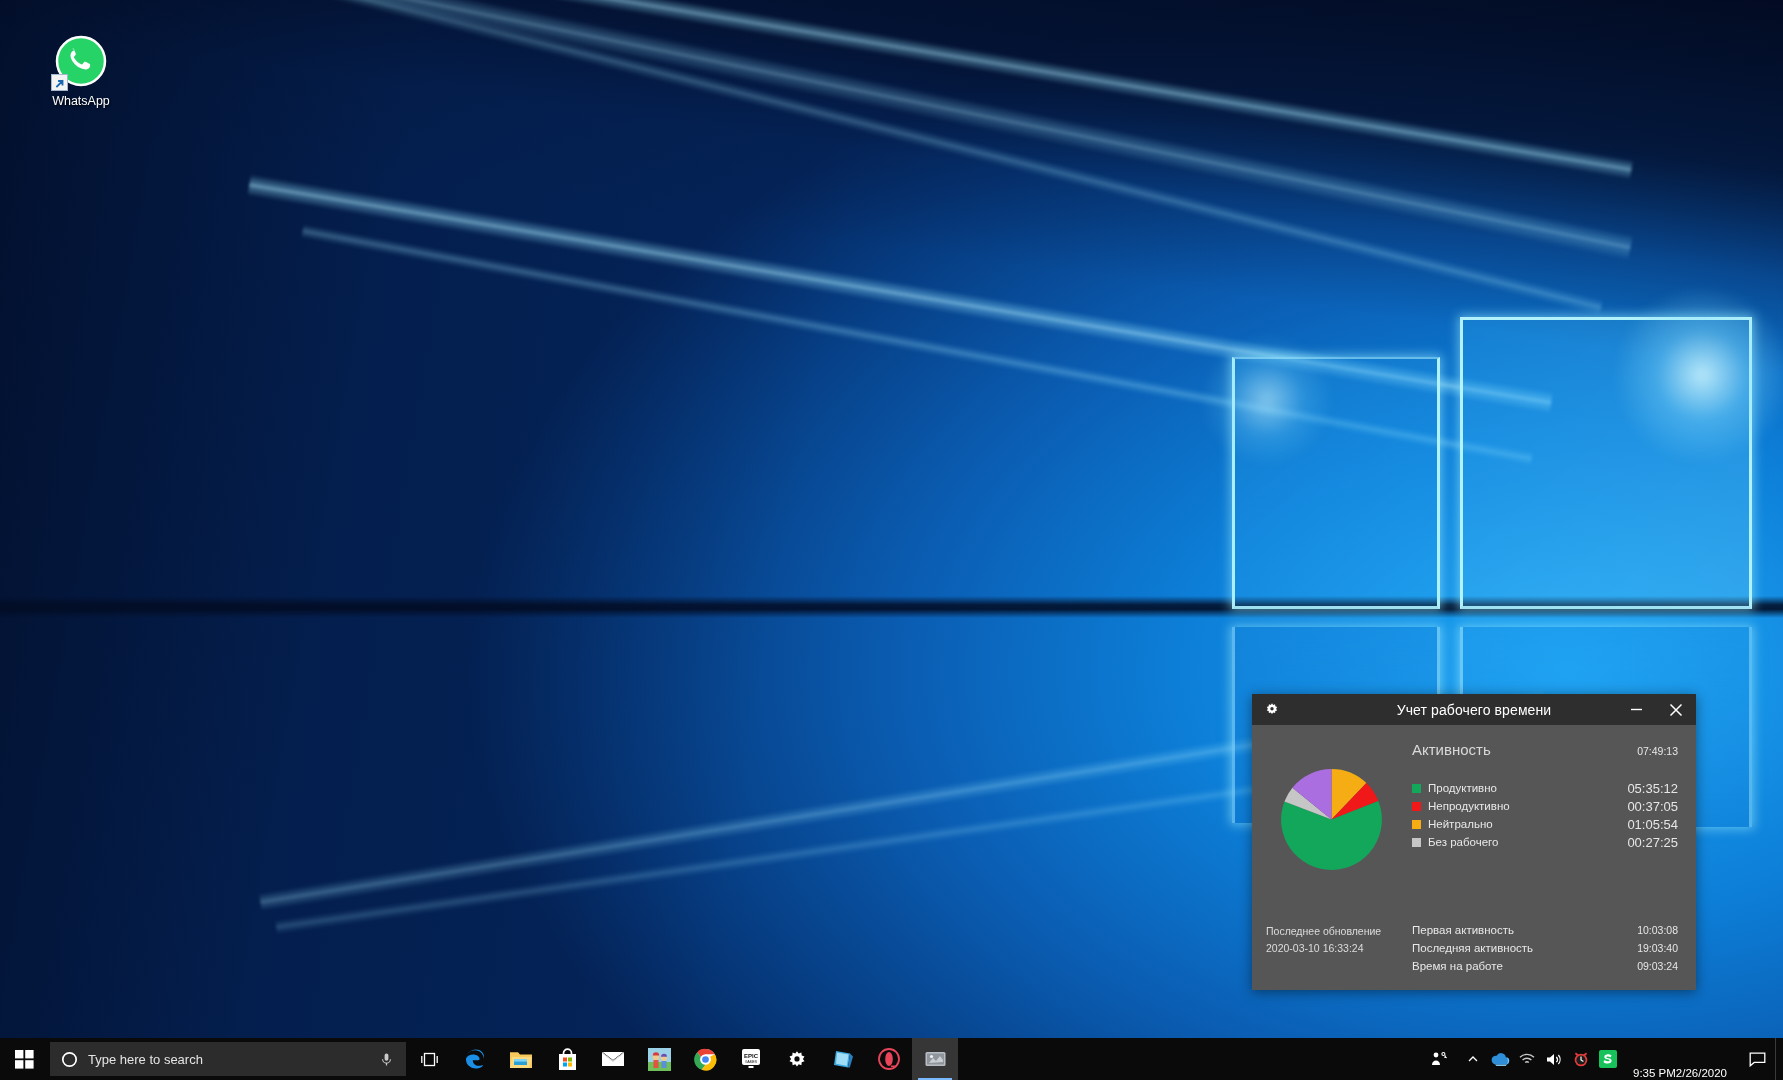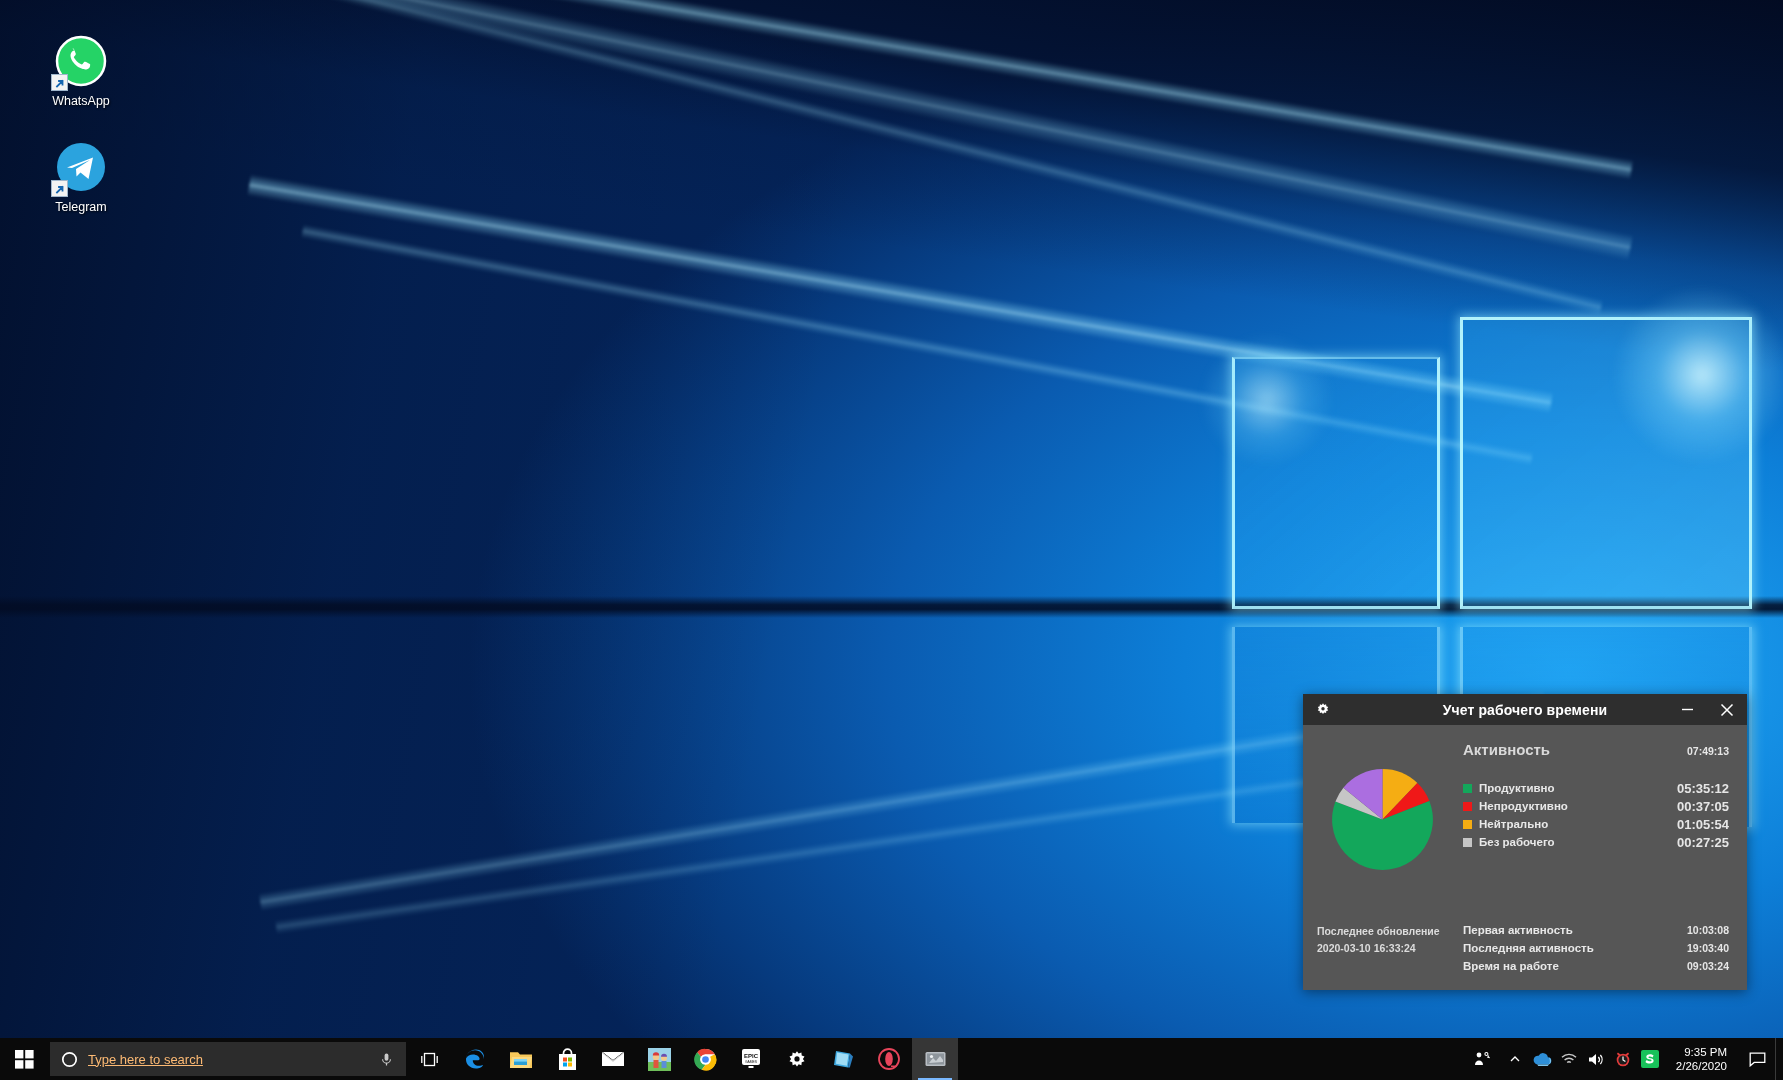--- a/index.html
+++ b/index.html
@@ -119,26 +119,25 @@
     width: 17px; height: 17px;
     background: #f3f3f3;
     border: 1px solid #9fb6cc;
     display: flex; align-items: center; justify-content: center;
   }
   .shortcut-arrow svg { display: block; }
 
   
   #tracker {
     position: absolute;
-    left: 1303px; top: 694px;
+    left: 1252px; top: 694px;
     width: 444px; height: 296px;
     background: #565656;
     box-shadow: 0 2px 12px rgba(0,0,0,.45);
     font-family: "Liberation Sans", sans-serif;
-    font-weight: bold;
   }
   #tracker-titlebar {
     height: 31px;
     background: #2e2e2e;
     display: flex; align-items: center;
     position: relative;
   }
   #tracker-gear {
     width: 40px; height: 31px;
     display: flex; align-items: center; justify-content: center;
@@ -209,21 +208,21 @@
     display: flex; align-items: center; justify-content: center;
     cursor: pointer;
   }
   #search-box {
     width: 356px; height: 34px; margin-left: 2px;
     background: #2c2c2c;
     display: flex; align-items: center;
     cursor: text;
   }
   #cortana-icon { width: 38px; display: flex; align-items: center; justify-content: center; }
-  #search-input-text { color: #fdba74; font-size: 13px; flex: 1 1 auto; text-decoration: underline; }
+  #search-input-text { color: #e5e5e5; font-size: 13px; flex: 1 1 auto; }
   #mic-icon { width: 40px; display: flex; align-items: center; justify-content: center; }
   .tb-btn {
     width: 46px; height: 42px;
     display: flex; align-items: center; justify-content: center;
     cursor: pointer; position: relative;
   }
   .tb-btn.active { background: rgba(255,255,255,.18); }
   .tb-btn.active::after {
     content:''; position: absolute; left: 6px; right: 6px; bottom: 0; height: 2px; background: #7ab8ff;
   }
@@ -231,21 +230,21 @@
     margin-left: auto; display: flex; align-items: center; height: 42px;
   }
   .tray-icon {
     width: 27px; height: 42px;
     display: flex; align-items: center; justify-content: center;
     cursor: pointer;
   }
   #tray-people { width: 40px; }
   #clock {
     height: 42px; padding: 0 12px;
-    display: flex; flex-direction: column; align-items: flex-end; justify-content: center;
+    display: flex; flex-direction: row; align-items: flex-end; justify-content: center;
     color: #fff; font-size: 11.5px; line-height: 14px; cursor: default;
   }
   #action-center {
     width: 36px; height: 42px;
     display: flex; align-items: center; justify-content: center; cursor: pointer;
   }
   #show-desktop { width: 8px; height: 42px; border-left: 1px solid #3a3a3a; cursor: pointer; }
 </style>
 </head>
 <body>
@@ -285,34 +284,20 @@
         </svg>
         <span class="shortcut-arrow">
           <svg width="12" height="12" viewBox="0 0 12 12">
               <path d="M3 9.5L8.5 4M8.5 4H5M8.5 4v3.5" stroke="#1666b0" stroke-width="1.8" fill="none" stroke-linecap="square"></path>
             </svg>
         </span>
       </div>
       <div class="label">WhatsApp</div>
     </div>
 
-    <div class="desk-icon">
-      <div class="glyph">
-        <svg width="52" height="52" viewBox="0 0 52 52">
-          <circle cx="26" cy="26" r="24" fill="#2BA3DE"></circle>
-          <path d="M12 26.5l26-10-4.5 21.5-8-6.5-4 4-.5-7.5L35 19 17 27z" fill="#ffffff"></path>
-        </svg>
-        <span class="shortcut-arrow">
-          <svg width="12" height="12" viewBox="0 0 12 12">
-              <path d="M3 9.5L8.5 4M8.5 4H5M8.5 4v3.5" stroke="#1666b0" stroke-width="1.8" fill="none" stroke-linecap="square"></path>
-            </svg>
-        </span>
-      </div>
-      <div class="label">Telegram</div>
-    </div>
 
 
 
   </div>
 
   <div id="tracker">
 
     <div id="tracker-titlebar">
       <div id="tracker-gear">
         <svg width="16" height="16" viewBox="0 0 16 16" fill="#ffffff">

